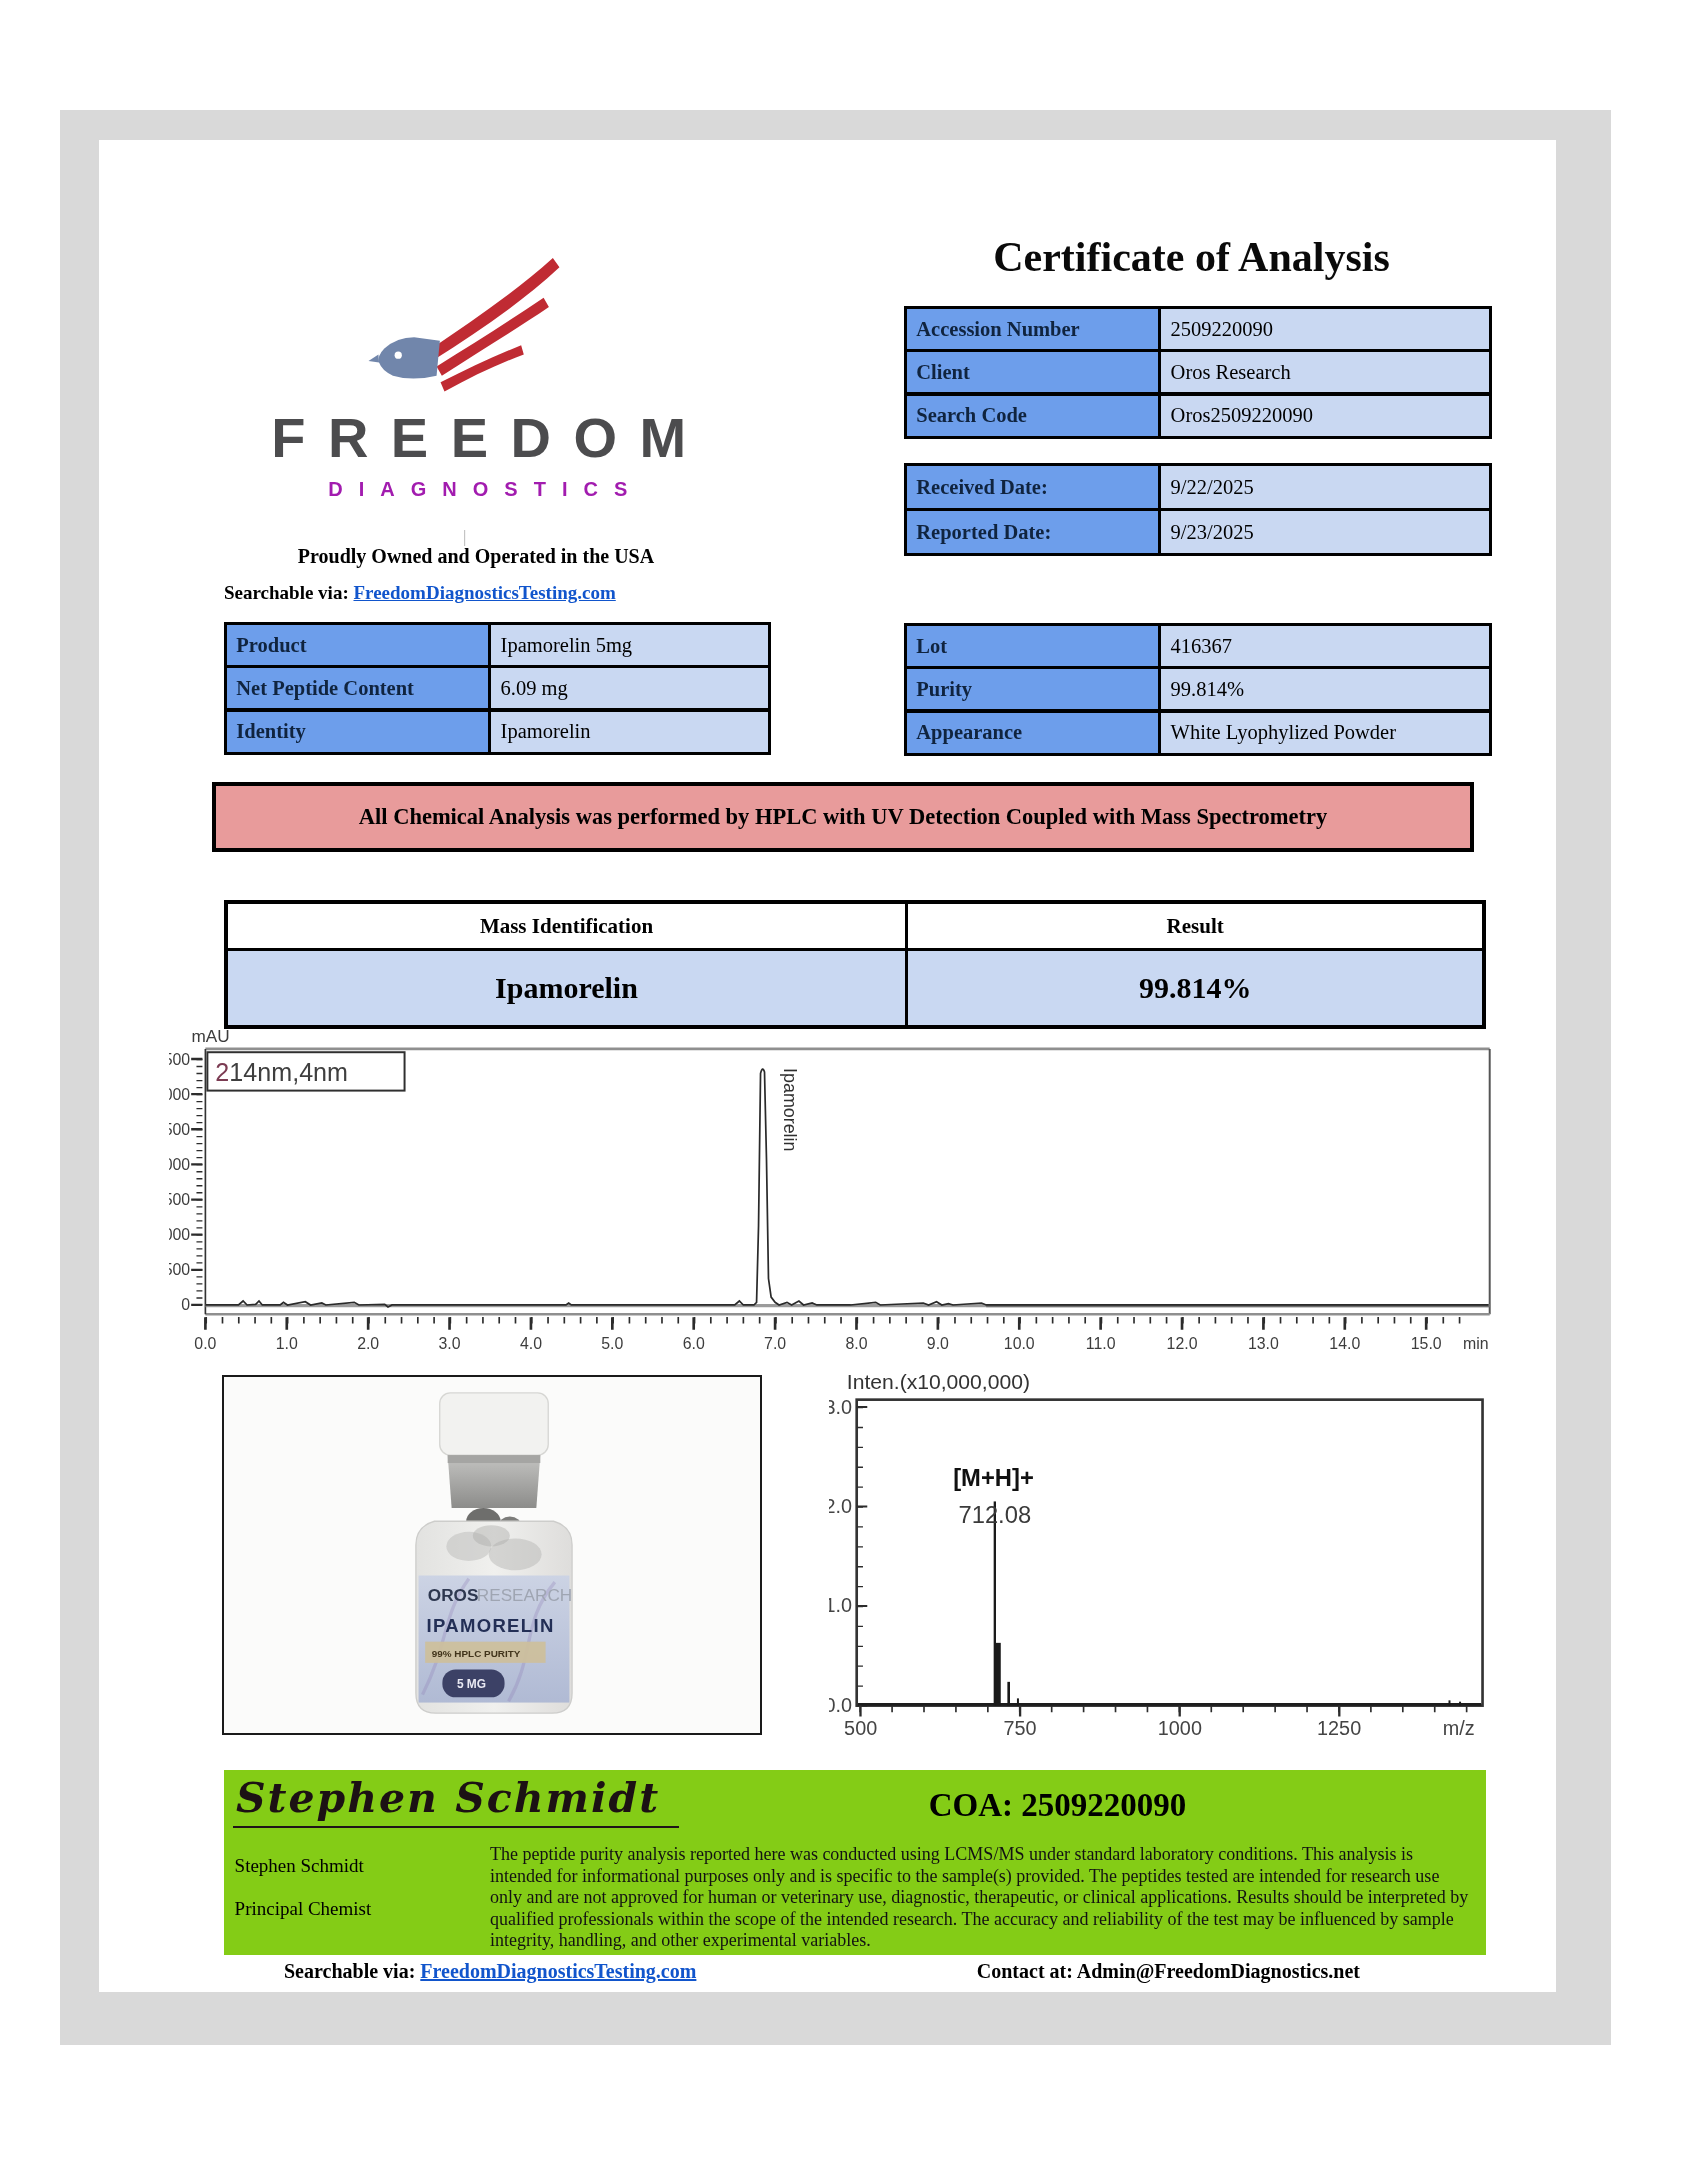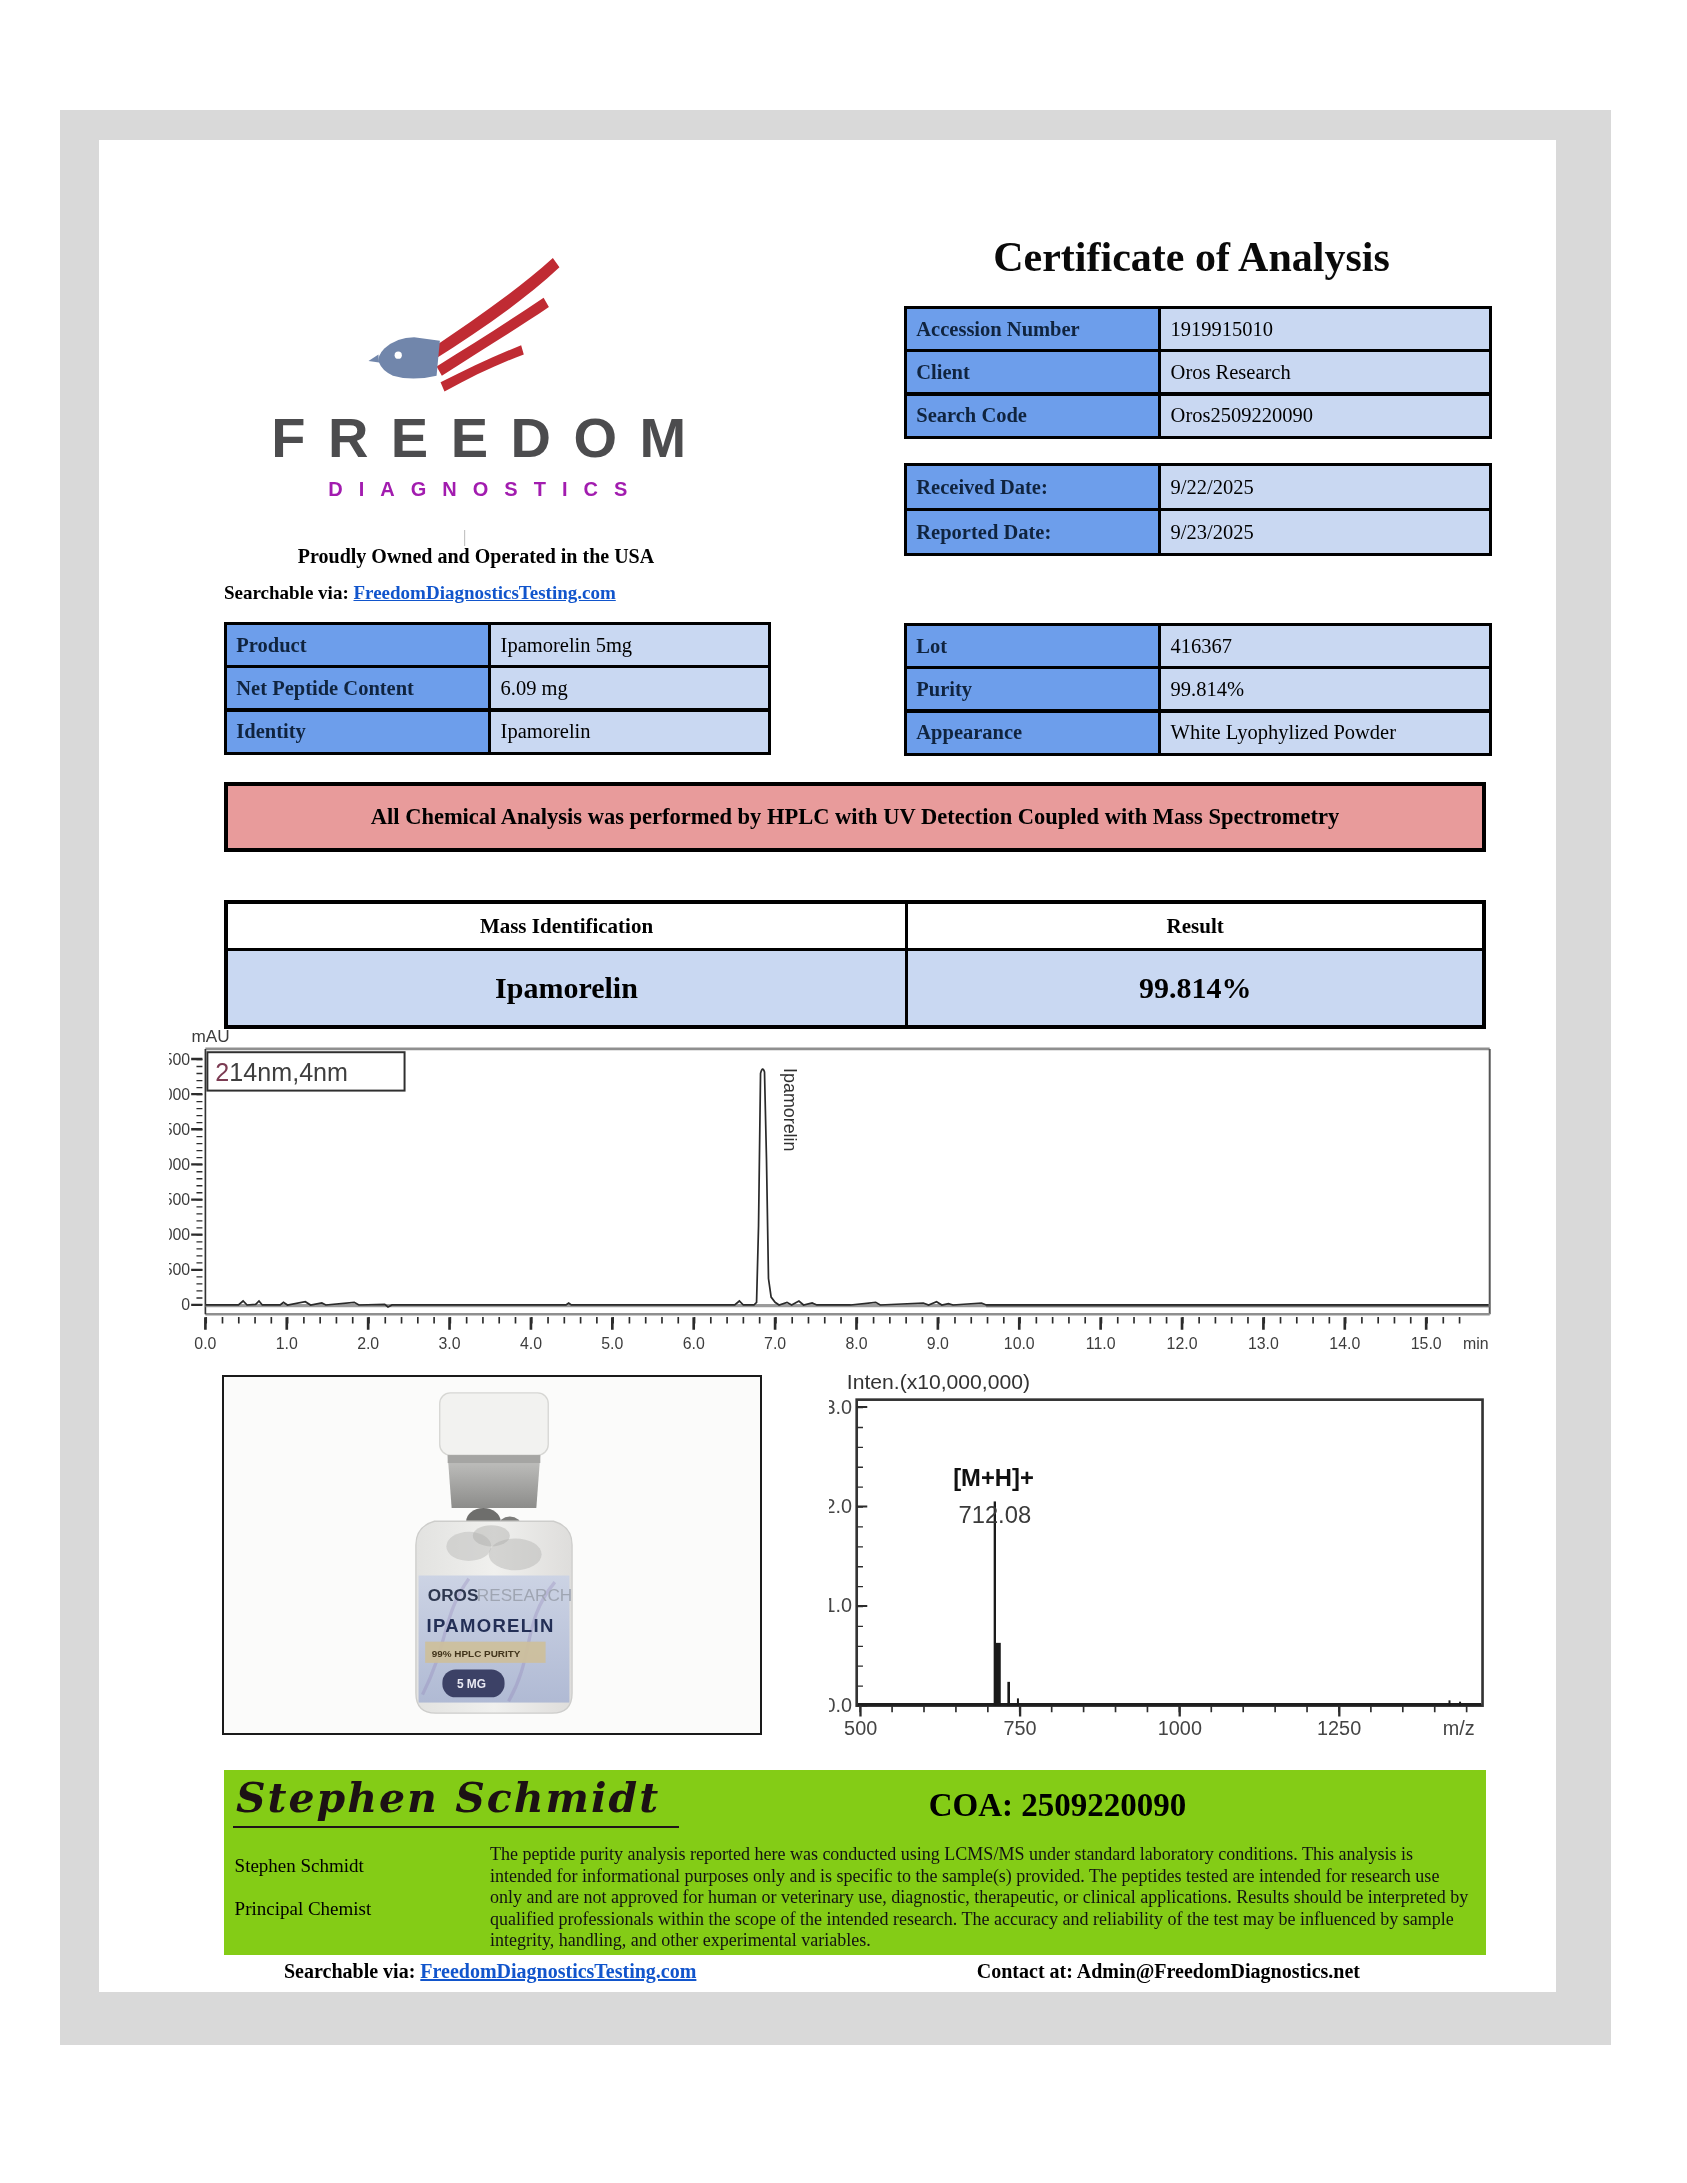--- a/index.html
+++ b/index.html
@@ -28,21 +28,21 @@
   
   .tbl{position:absolute;border:3.3px solid #000;background:#000;display:flex;flex-direction:column;gap:3.3px;}
   .trow{display:flex;gap:3.3px;}
   .tlabel{background:#6d9eeb;color:#10243f;font-weight:700;font-size:20.5px;
           display:flex;align-items:center;padding-left:9.3px;box-sizing:border-box;}
   .tvalue{background:#c9d8f2;color:#000;font-size:20.5px;flex:1;
           display:flex;align-items:center;padding-left:9.3px;box-sizing:border-box;}
   .w380{width:251px;flex:none;}
   .w395{width:261px;flex:none;}
 
-  .banner{position:absolute;left:224px;top:782px;width:1262px;height:70px;box-sizing:border-box;
+  .banner{position:absolute;left:212px;top:782px;width:1262px;height:70px;box-sizing:border-box;
           border:4px solid #000;background:#e89b9b;display:flex;align-items:center;justify-content:center;
           font-weight:700;font-size:22.5px;text-align:center;}
 
   .mass-tbl{position:absolute;left:224px;top:900px;width:1262px;border:4px solid #000;background:#000;
             box-sizing:border-box;display:flex;flex-direction:column;gap:3.3px;}
   .mass-row{display:flex;gap:3.3px;}
   .mass-cell-h{background:#fff;height:44px;display:flex;align-items:center;justify-content:center;
                font-weight:700;font-size:21px;}
   .mass-cell-d{background:#c9d8f2;height:74px;display:flex;align-items:center;justify-content:center;
                font-weight:700;font-size:30px;}
@@ -91,21 +91,21 @@
     <span>Searchable via:</span>
     <span> </span>
     <span class="lnk">FreedomDiagnosticsTesting.com</span>
   </div>
 
   <div class="doc-title">Certificate of Analysis</div>
 
   <div class="tbl" style="left:904px;top:306px;width:582px">
     <div class="trow" style="height:40px">
       <div class="tlabel w380">Accession Number</div>
-      <div class="tvalue">1919915010</div>
+      <div class="tvalue">2509220090</div>
     </div>
     <div class="trow" style="height:40px">
       <div class="tlabel w380">Client</div>
       <div class="tvalue">Oros Research</div>
     </div>
     <div class="trow" style="height:40px">
       <div class="tlabel w380">Search Code</div>
       <div class="tvalue">Oros2509220090</div>
     </div>
   </div>

